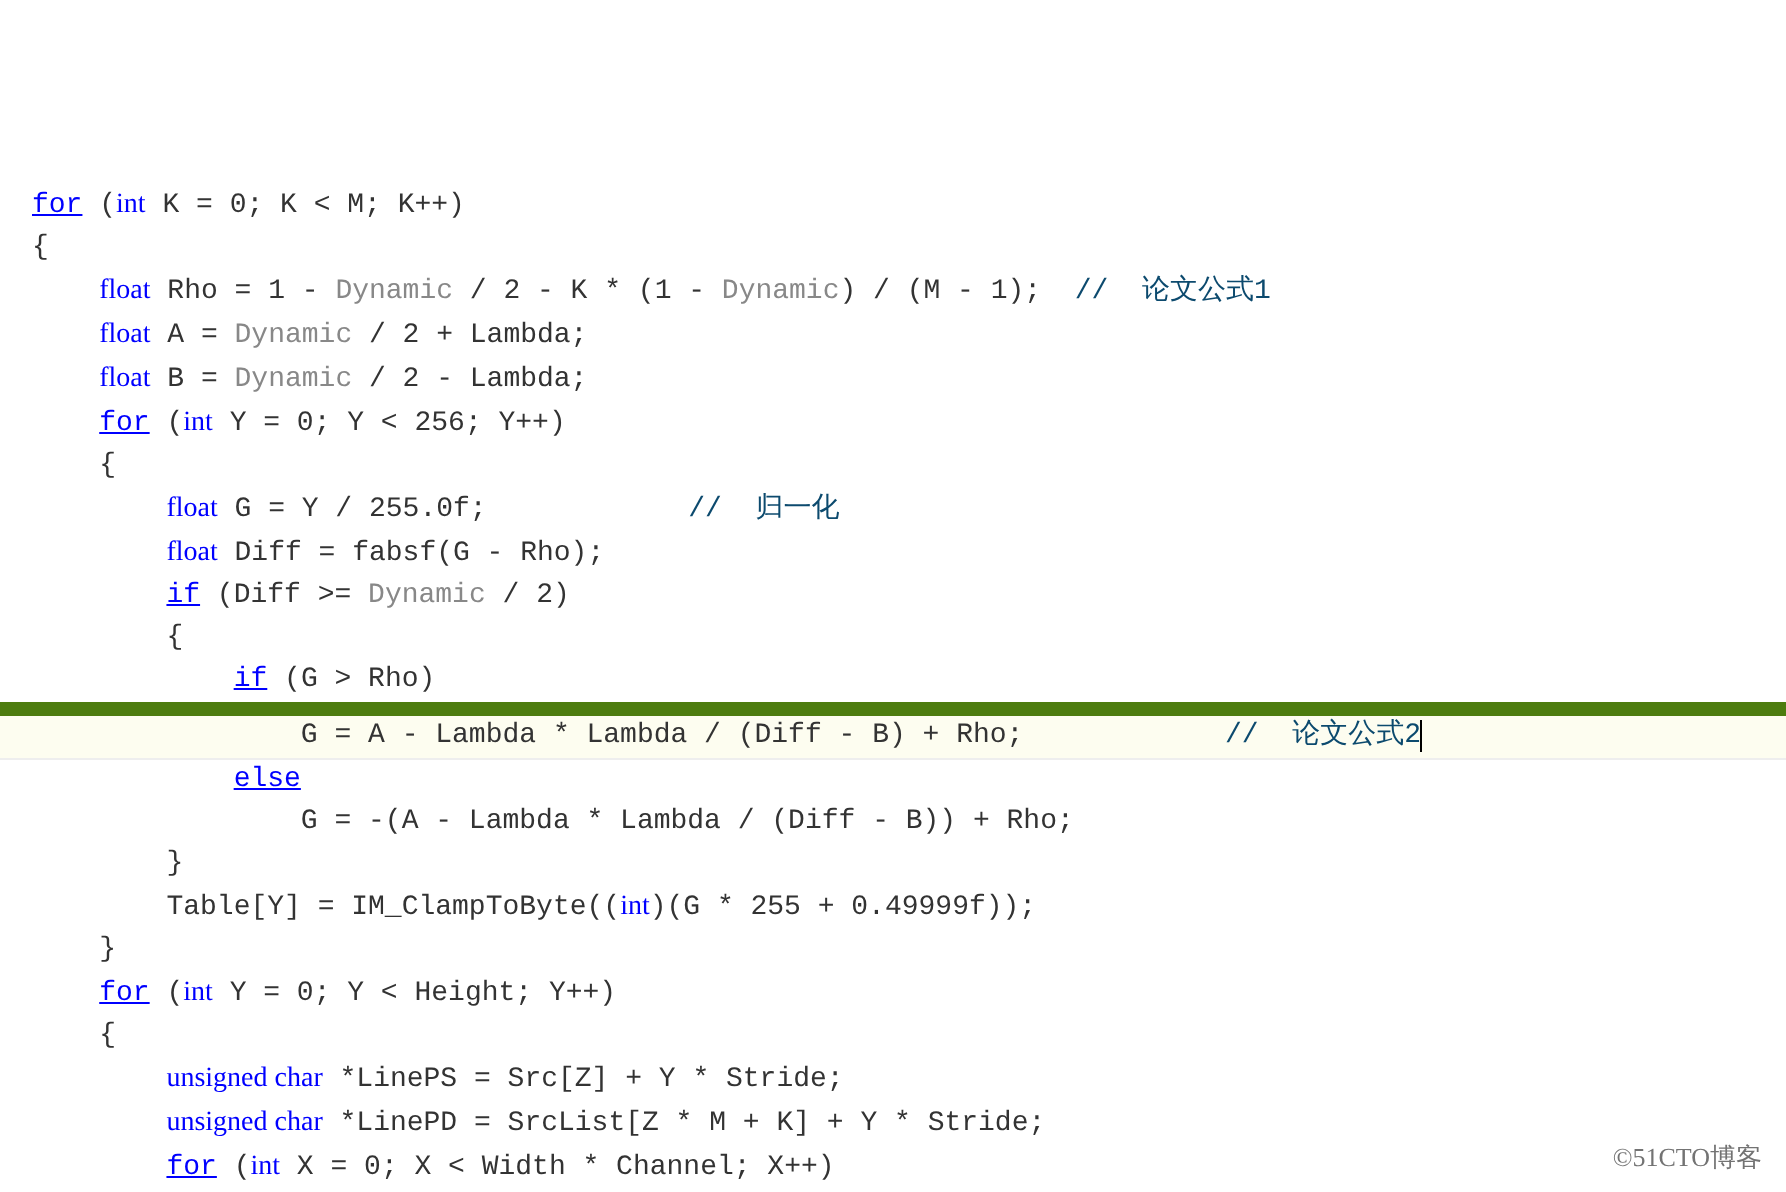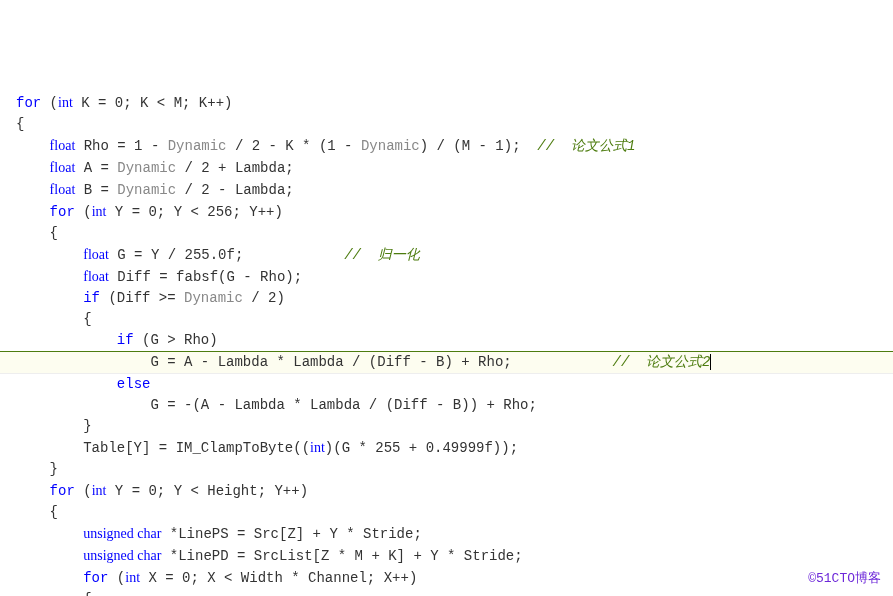--- a/index.html
+++ b/index.html
@@ -6,42 +6,42 @@
     margin: 0;
     padding: 8px 16px;
     background: #ffffff;
     font-family: Consolas, "Courier New", monospace;
     font-size: 14px;
     line-height: 1.5;
     color: #333;
     white-space: pre;
     position: relative;
   }
-  .kw { color: #0000ff; }
+  .kw { color: #0000ff; text-decoration: underline; }
   .type { color: #0000ff; font-family: Liberation Serif, serif; }
   .id { color: #888888; text-align: right; }
-  .cm { color: #4d7c0f; font-style: italic; }
+  .cm { color: #0c4a6e; }
   .highlight {
     background: #fdfdf0;
     display: block;
-    border-top: 1px solid #4d7c0f;
+    border-top: 7px solid #4d7c0f;
     border-bottom: 1px solid #eee;
     margin: 0 -16px;
     padding: 0 16px;
   }
   .cursor {
     border-left: 1px solid #000;
     margin-left: -1px;
   }
   .watermark {
     position: fixed;
     bottom: 8px;
     right: 12px;
-    color: #6d28d9;
-    font-family: Liberation Mono, monospace;
+    color: #737373;
+    font-family: Liberation Serif, serif;
     font-size: 13px;
     pointer-events: none;
   }
   .line { display: block; }
 </style>
 </head>
 <body>
 
 
 

